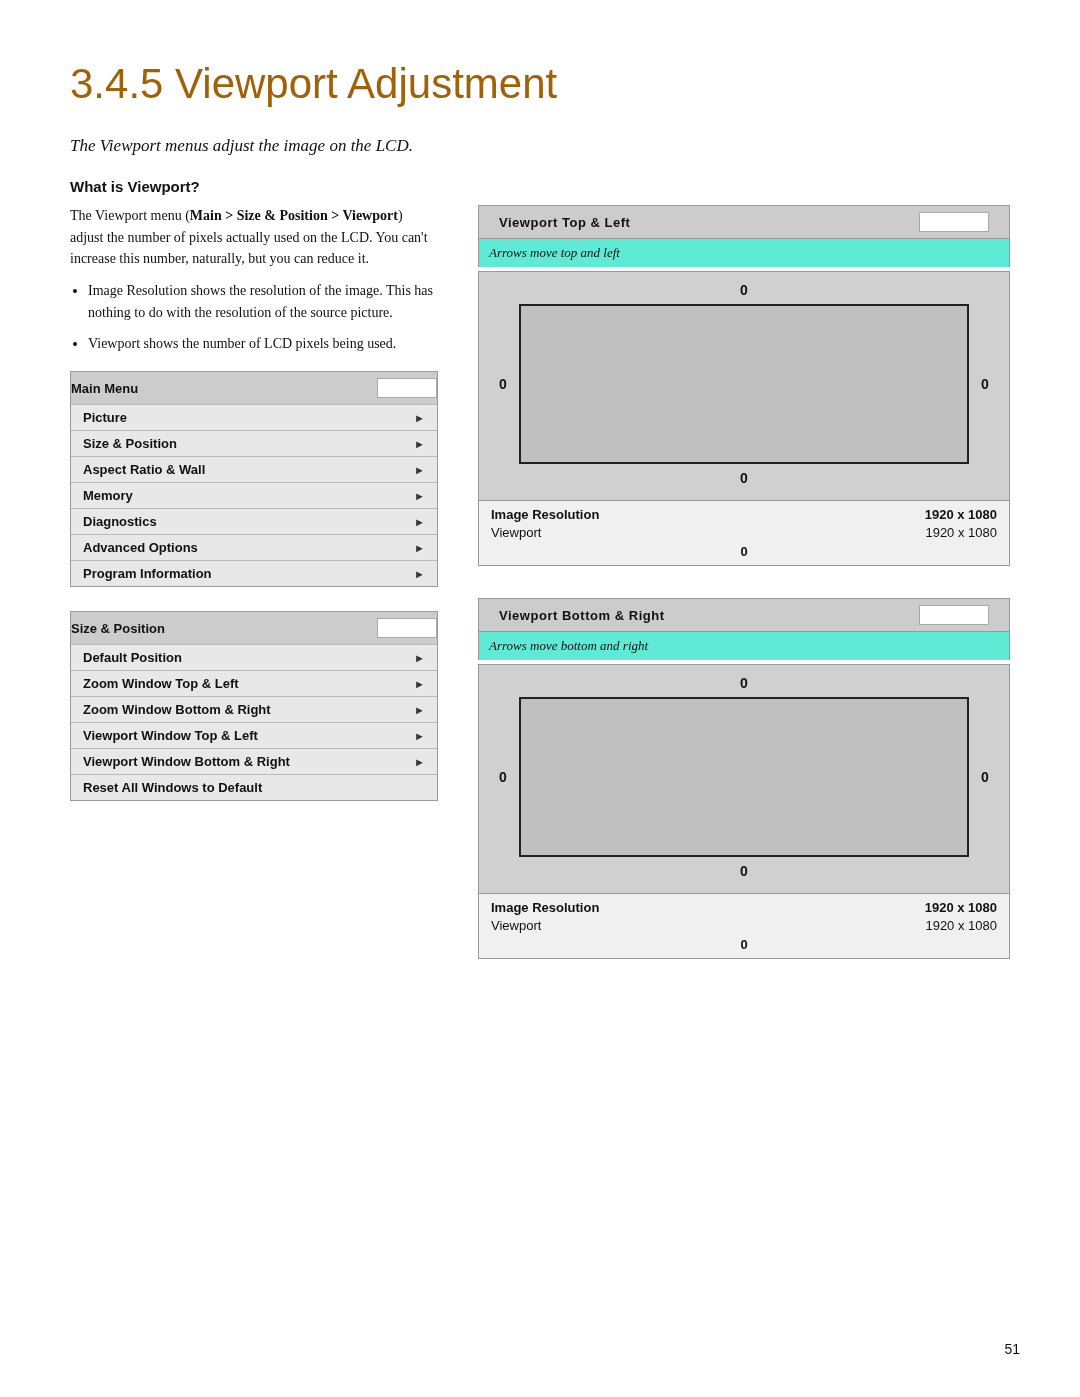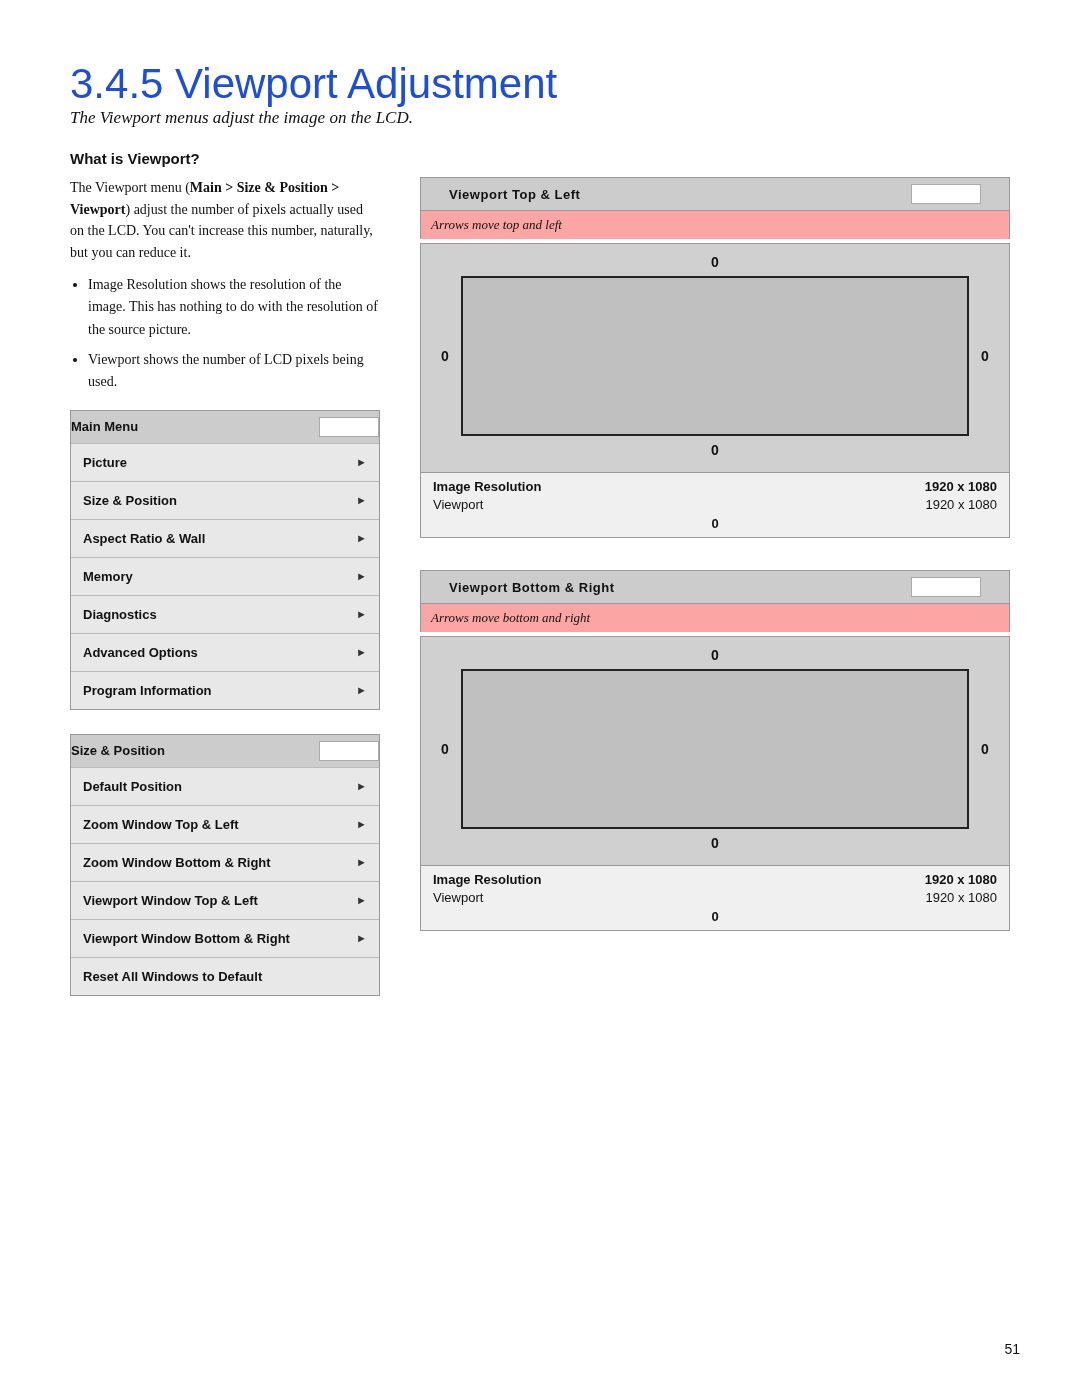--- a/index.html
+++ b/index.html
@@ -11,21 +11,22 @@
       width: 1080px;
       min-height: 1397px;
       padding: 60px 70px 60px 70px;
       position: relative;
     }
 
     .page-title {
       font-size: 42px;
       font-weight: normal;
       font-family: Arial, sans-serif;
-      color: #1d4ed8;
+      margin-bottom: 28px;
+      color: #a16207;
       border-bottom: none;
     }
 
     .subtitle {
       font-style: italic;
       font-size: 17px;
       margin-bottom: 22px;
       font-family: 'Times New Roman', Times, serif;
     }
 
@@ -56,21 +57,21 @@
       margin-bottom: 8px;
     }
 
     .two-col {
       display: flex;
       gap: 40px;
       margin-top: 10px;
     }
 
     .left-col {
-      width: 310px;
+      width: 368px;
       flex-shrink: 0;
     }
 
     .right-col {
       flex: 1;
     }
 
     
     .menu-box {
       border: 1px solid #999;
@@ -94,21 +95,21 @@
       width: 60px;
       height: 20px;
       background: #fff;
       border: 1px solid #aaa;
     }
 
     .menu-item {
       display: flex;
       justify-content: space-between;
       align-items: center;
-      padding: 11px 12px;
+      padding: 5px 12px;
       border-top: 1px solid #bbb;
       font-weight: bold;
       font-size: 13px;
       background: #e8e8e8;
     }
 
     .menu-item .arrow {
       font-size: 11px;
       color: #333;
     }
@@ -116,21 +117,21 @@
     
     .viewport-diagram {
       margin-bottom: 32px;
     }
 
     .viewport-title-bar {
       display: flex;
       justify-content: space-between;
       align-items: center;
       background: #ccc;
-      padding: 6px 28px;
+      padding: 6px 20px;
       font-weight: bold;
       font-size: 13px;
       font-family: Arial, sans-serif;
       border: 1px solid #999;
       border-bottom: none;
       letter-spacing: 0.04em;
     }
 
     .viewport-title-rect {
       width: 70px;
@@ -140,21 +141,21 @@
     }
 
     .arrows-label {
       font-size: 13px;
       font-family: 'Times New Roman', Times, serif;
       font-style: italic;
       margin-bottom: 4px;
       padding: 6px 10px;
       border: 1px solid #999;
       border-bottom: none;
-      background: #fca5a5;
+      background: #5eead4;
     }
 
     .viewport-canvas {
       background: #d0d0d0;
       border: 1px solid #999;
       padding: 10px 14px 14px 14px;
       position: relative;
     }
 
     .vp-top-label {

